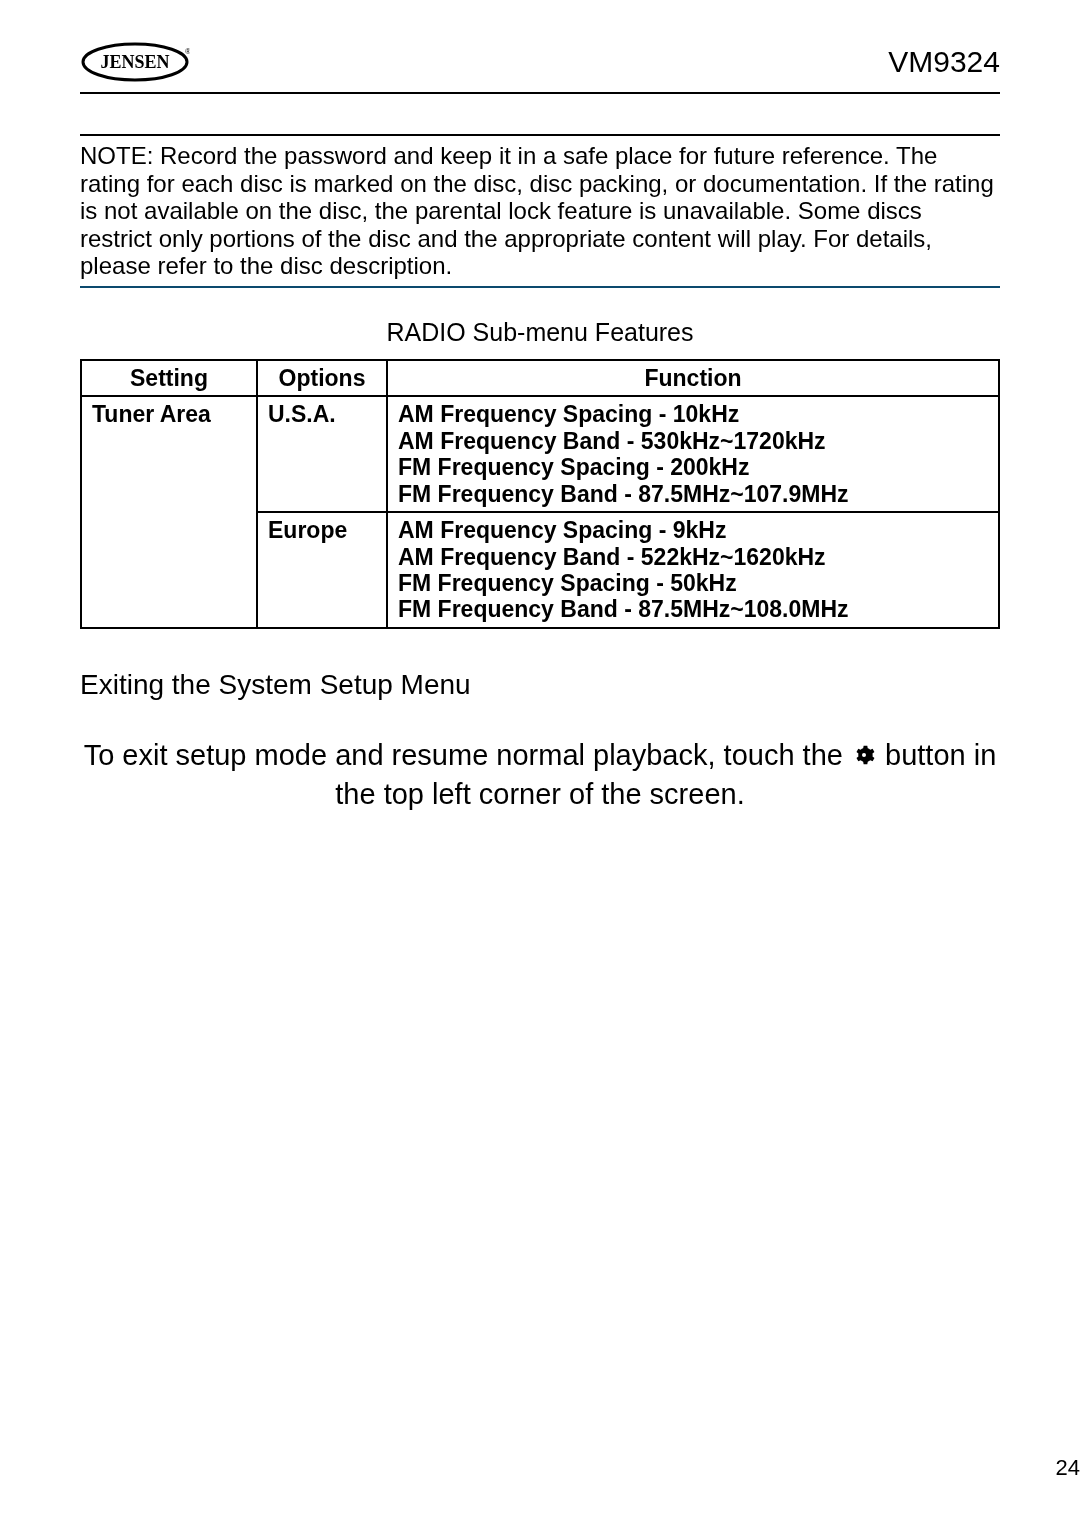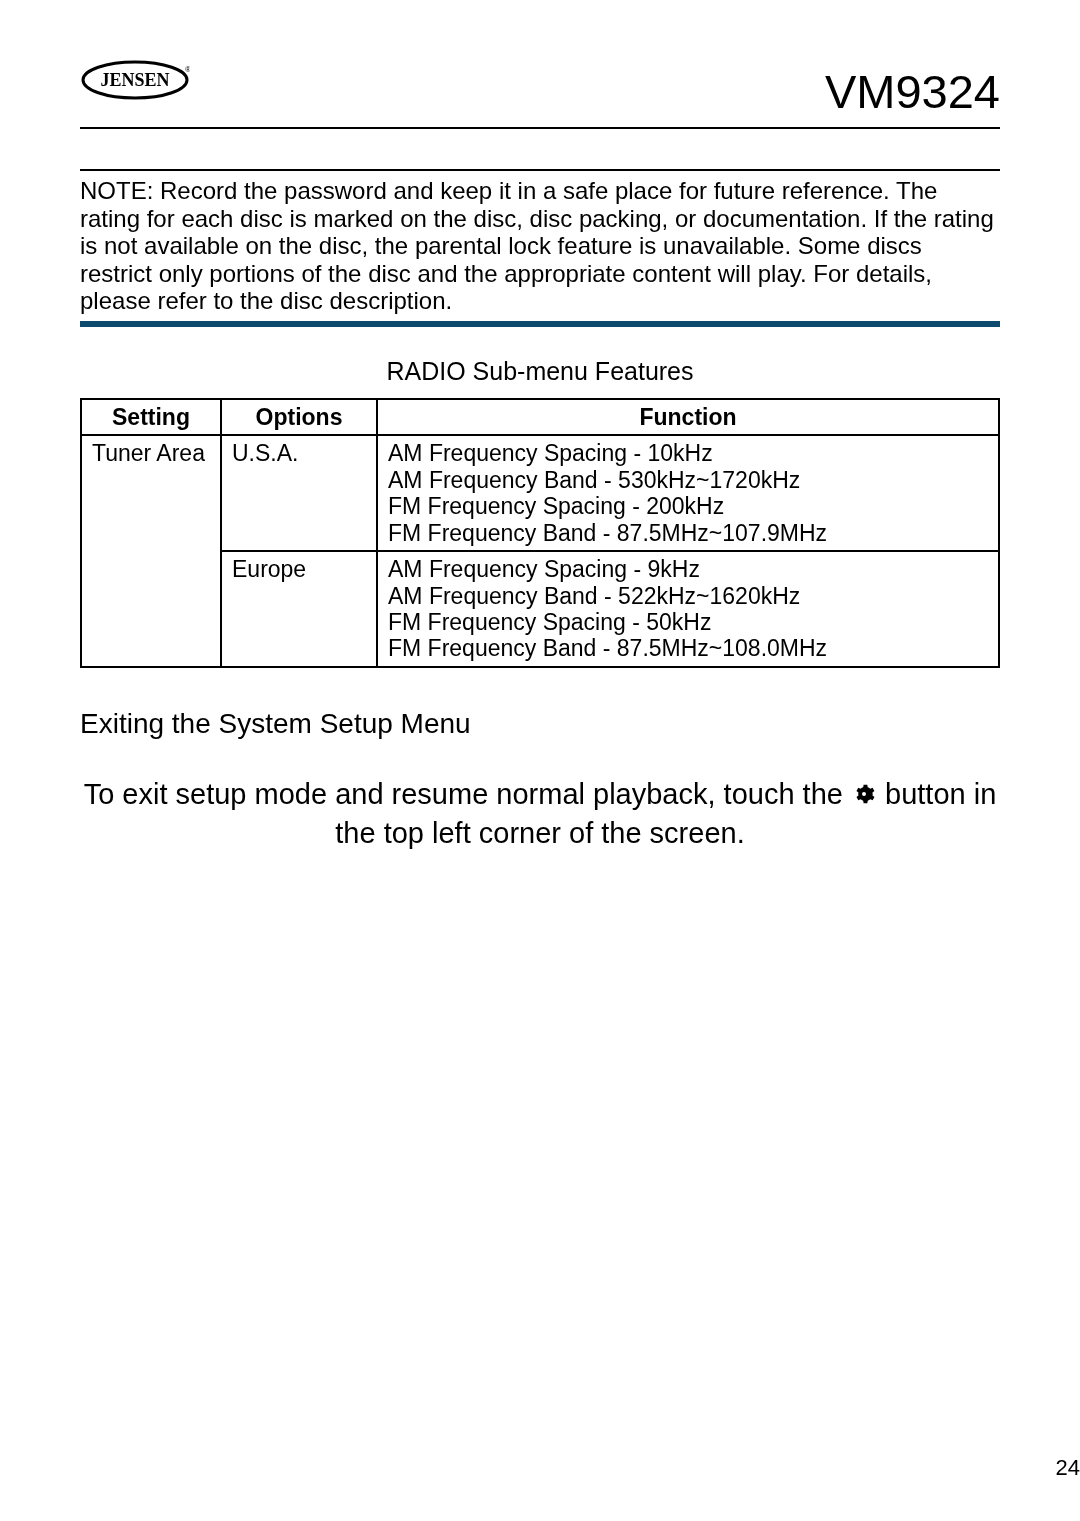--- a/index.html
+++ b/index.html
@@ -19,27 +19,26 @@
       border-bottom: 2px solid #000;
       padding-bottom: 8px;
       margin-bottom: 40px;
       gap: 12px;
     }
     .logo {
       display: inline-block;
     }
     .logo svg { display: block; }
     .model {
-      font-size: 47px;
+      font-size: 30px;
       font-weight: 400;
-      margin-top: 24px;
     }
     .note-block {
       border-top: 2px solid #000;
-      border-bottom: 6px solid #0c4a6e;
+      border-bottom: 2px solid #0c4a6e;
       padding: 6px 0;
       margin-bottom: 30px;
       font-size: 24px;
       line-height: 1.15;
     }
     .submenu-title {
       font-size: 25px;
       margin-bottom: 12px;
       text-align: center;
     }
@@ -48,27 +47,28 @@
       border-collapse: collapse;
       font-size: 23px;
       margin-bottom: 40px;
     }
     table.features th, table.features td {
       border: 2px solid #000;
       padding: 4px 10px;
       text-align: left;
       vertical-align: top;
       line-height: 1.15;
+      font-weight: bold;
     }
     table.features th {
       font-weight: bold;
       text-align: center;
     }
-    .col-setting { width: 140px; }
-    .col-options { width: 156px; }
+    .col-setting { width: 176px; }
+    .col-options { width: 130px; }
     .func-line { display: block; }
     .section-title {
       font-size: 28px;
       margin-bottom: 36px;
     }
     .exit-para {
       font-size: 29px;
       line-height: 1.3;
       text-align: center;
     }

